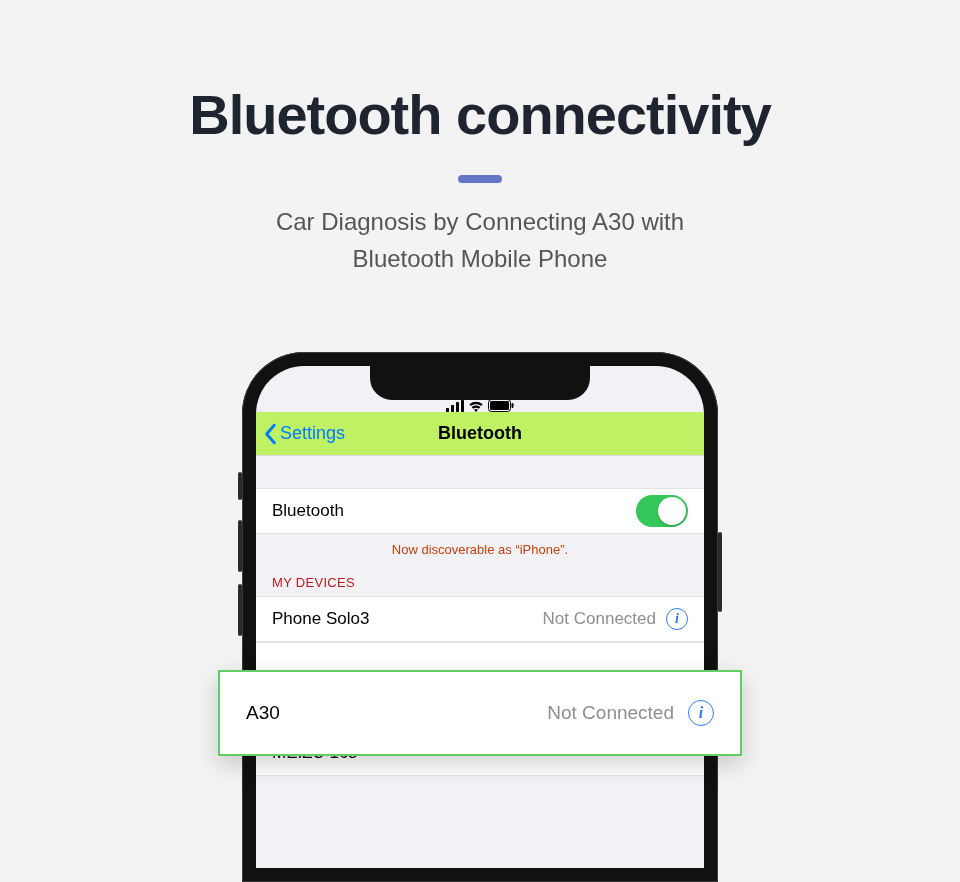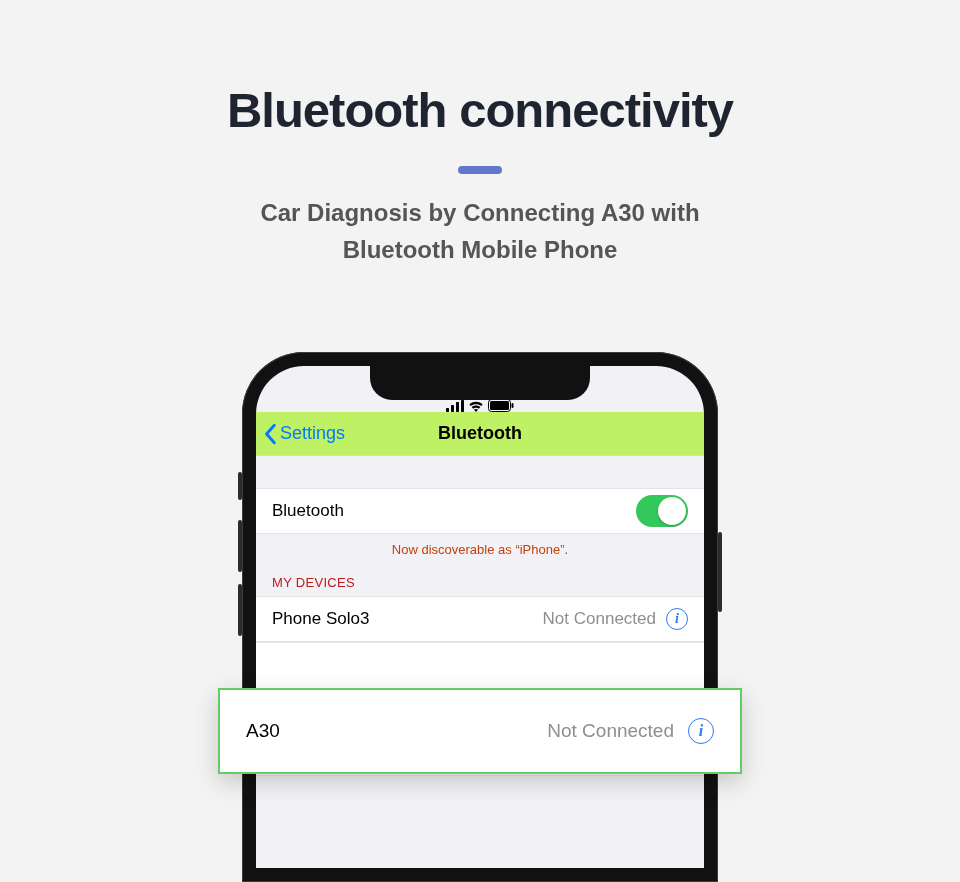--- a/index.html
+++ b/index.html
@@ -8,37 +8,37 @@
     background: #f3f3f4;
     font-family: -apple-system, BlinkMacSystemFont, "Segoe UI", Helvetica, Arial, sans-serif;
     overflow: hidden;
     position: relative;
   }
   .hero {
     text-align: center;
     padding-top: 82px;
   }
   .hero h1 {
-    font-size: 49px;
+    font-size: 56px;
     font-weight: 800;
     color: #1e2430;
     letter-spacing: -1px;
   }
   .accent-bar {
     width: 44px;
     height: 8px;
     background: #6476c8;
     border-radius: 4px;
     margin: 28px auto 20px;
   }
   .subtitle {
     font-size: 24px;
     color: #555;
     line-height: 1.55;
-    font-weight: 700;
+    font-weight: 400;
   }
 
   
   .phone-wrap {
     position: absolute;
     left: 50%;
     bottom: 0;
     transform: translateX(-50%);
     width: 476px;
   }
@@ -196,21 +196,21 @@
     background: #9a9a9e;
     border-radius: 1px;
     transform-origin: 1px 9px;
   }
 
   
   .highlight-row {
     position: absolute;
     left: 50%;
     transform: translateX(-50%);
-    bottom: 108px;
+    bottom: 126px;
     width: 524px;
     height: 86px;
     background: #fff;
     border: 2px solid #5fcf63;
     box-shadow: 0 8px 22px rgba(0,0,0,0.18);
     display: flex;
     align-items: center;
     justify-content: space-between;
     padding: 0 26px;
     font-size: 19px;

